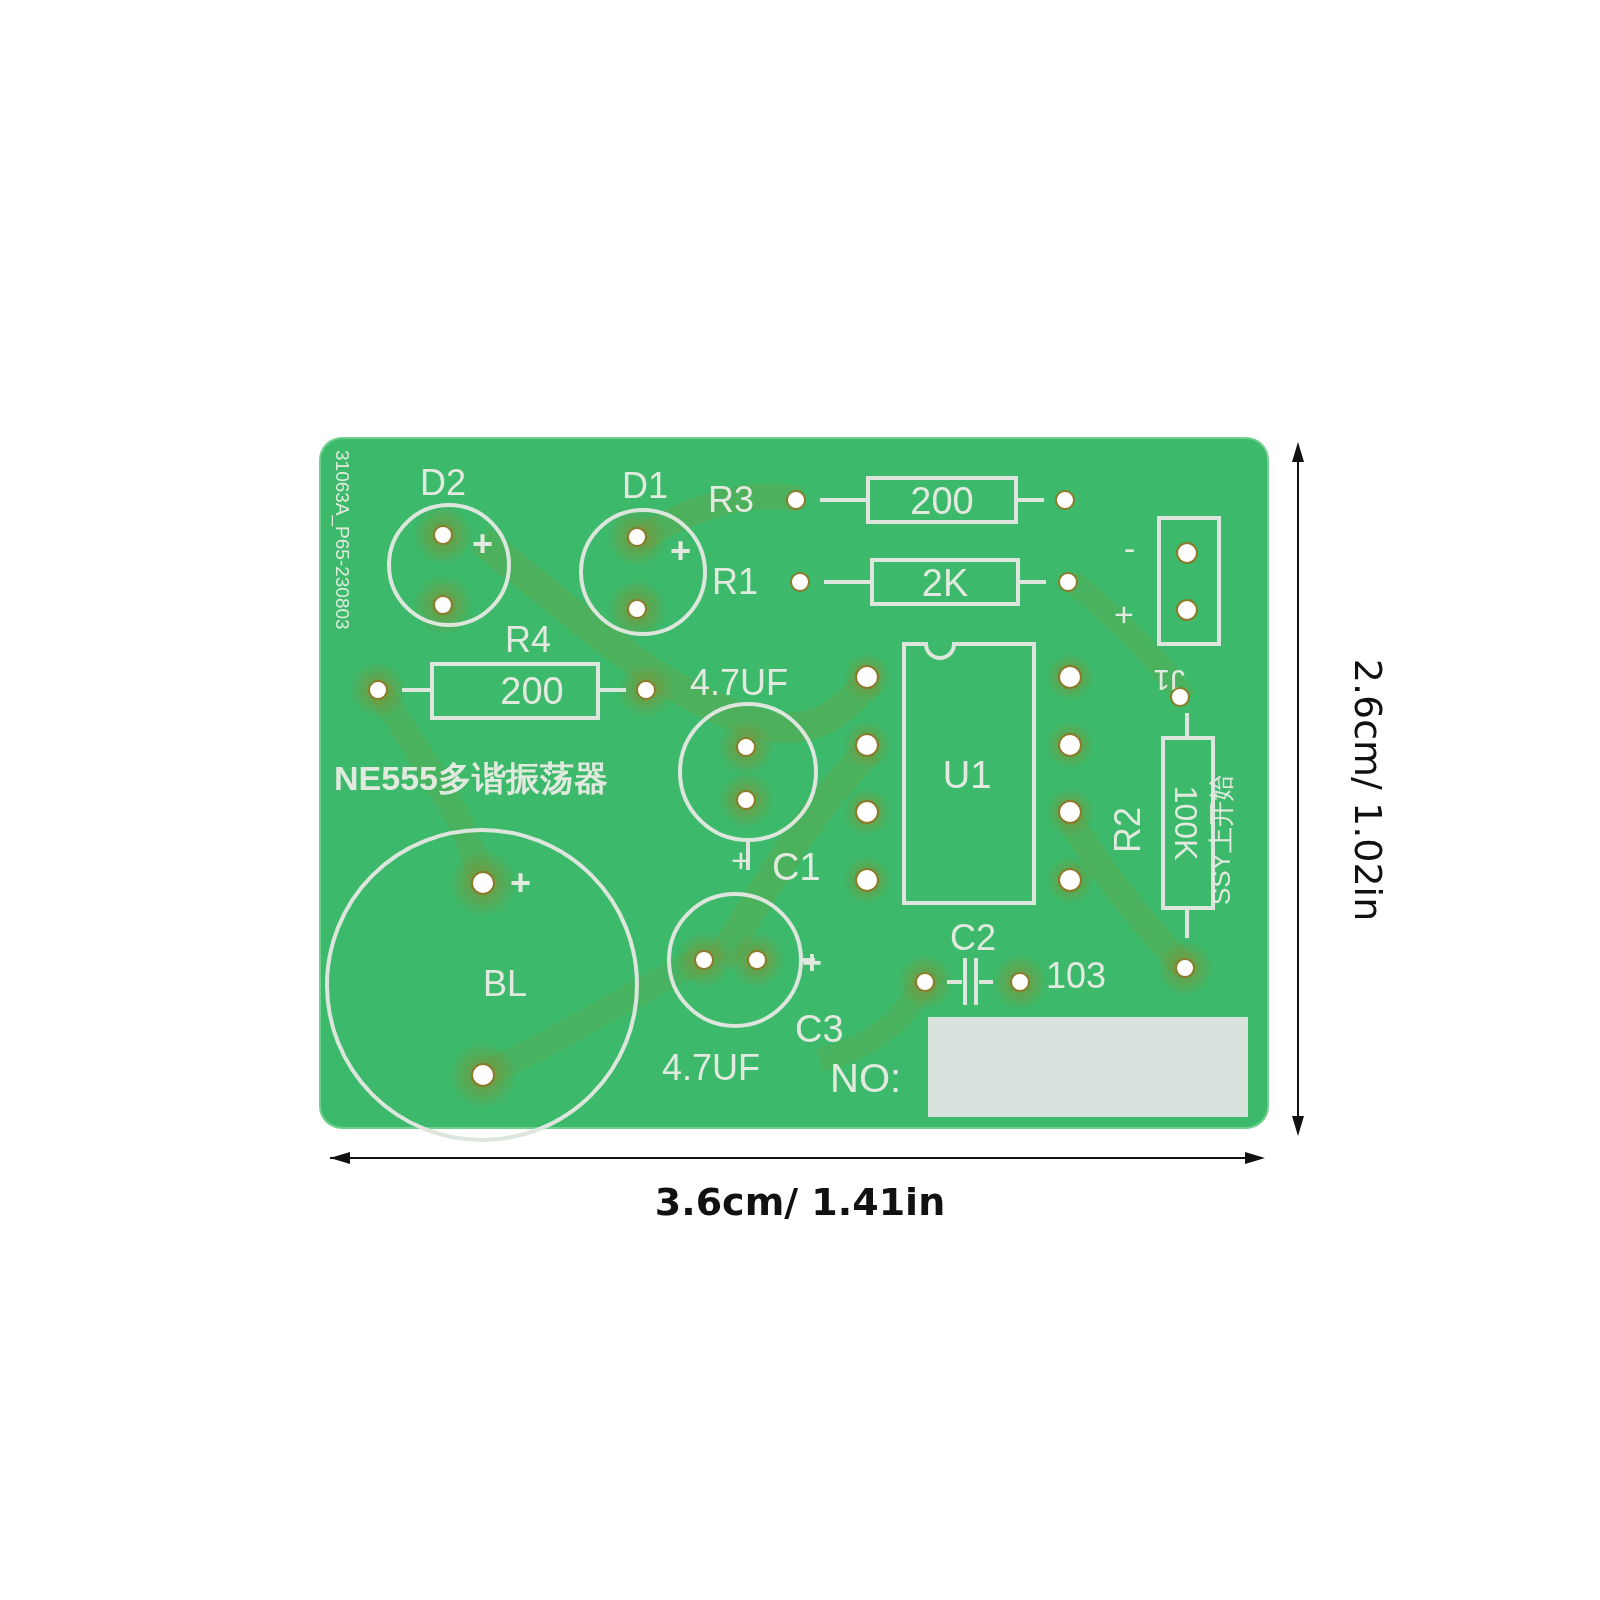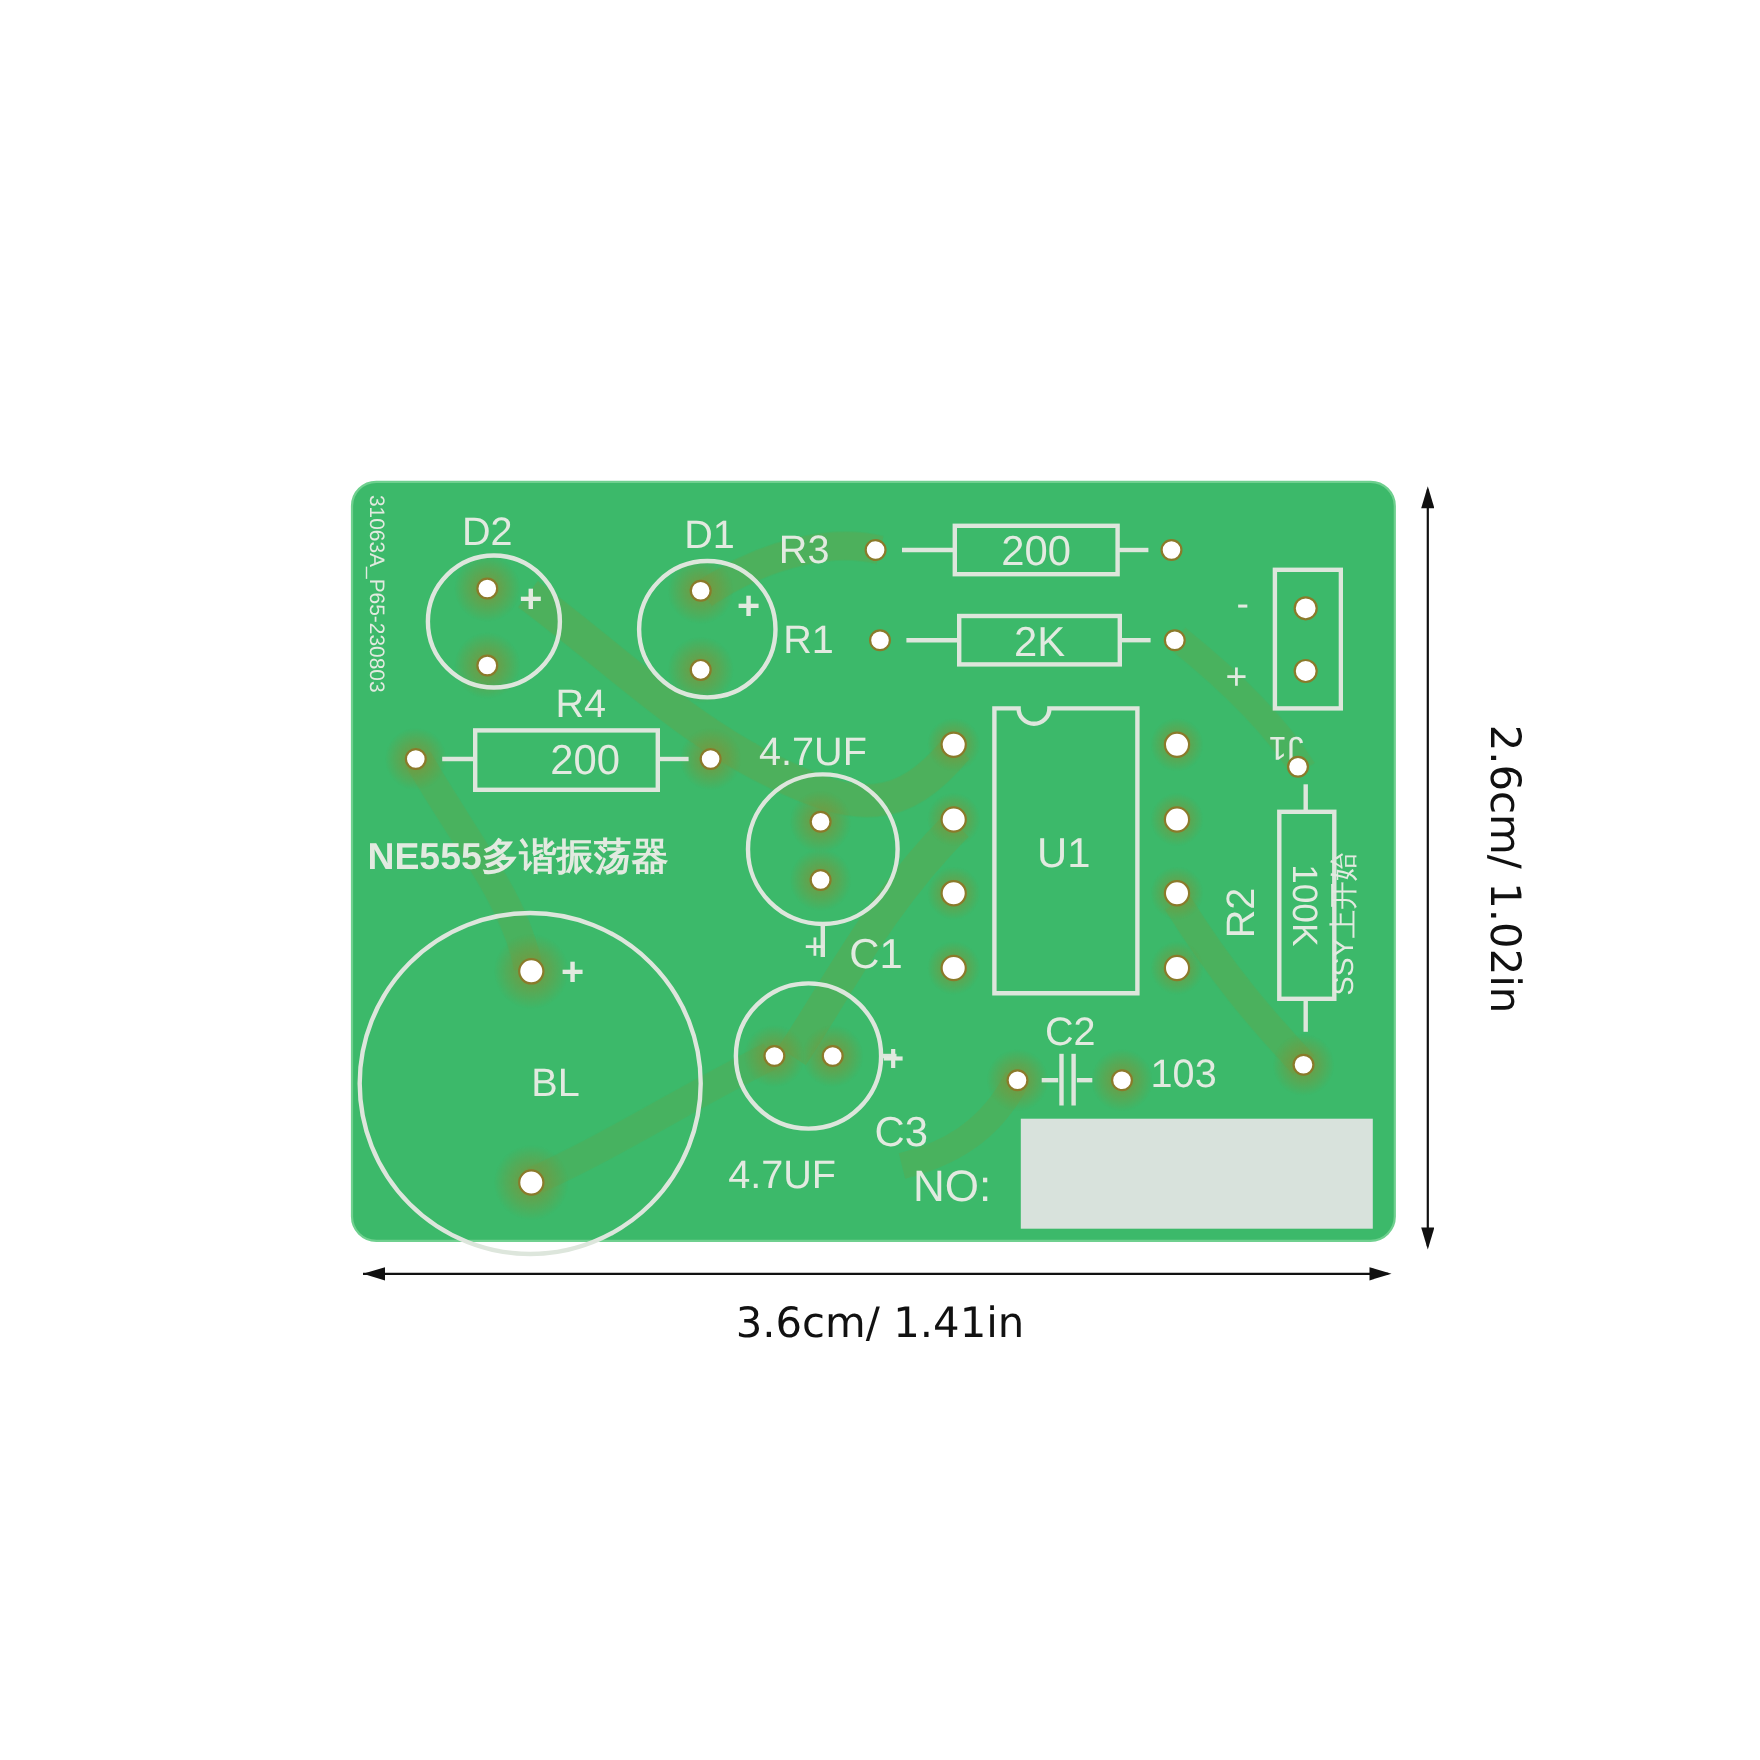--- a/index.html
+++ b/index.html
@@ -2,21 +2,21 @@
 <html><head>
   <meta charset="utf-8">
   <style>
     html, body { margin: 0; padding: 0; background: #ffffff; }
     body { width: 1600px; height: 1600px; position: relative; overflow: hidden; font-family: "Liberation Sans", sans-serif; }
     #stage { position: absolute; left: 0; top: 0; width: 1600px; height: 1600px; }
     .silk { fill: none; stroke: #dde6dc; stroke-width: 4; }
     .silk-text { fill: #e2eae0; font-family: "Liberation Sans", sans-serif; }
     .hole { fill: #ffffff; stroke: #8a7a2a; stroke-width: 2; }
     .dim-label { position: absolute; font-family: "DejaVu Sans", sans-serif; font-size: 38px; color: #111; white-space: nowrap; }
-    #dim-h-label { left: 0; width: 1600px; top: 1180px; text-align: center; padding-left: 0; }
+    #dim-h-label { left: 0; width: 1600px; top: 1180px; text-align: center; padding-left: 0; font-weight: bold; }
     #dim-v-label { left: 1368px; top: 790px; transform: translate(-50%,-50%) rotate(90deg); transform-origin: center center; }
   </style>
 </head>
 <body>
 
 <div id="stage">
 <svg width="1600" height="1600" viewBox="0 0 1600 1600" xmlns="http://www.w3.org/2000/svg">
   <defs>
     <radialGradient id="pad-glow" cx="50%" cy="50%" r="50%">
       <stop offset="0%" stop-color="#8f8a2e" stop-opacity="0.75"></stop>

